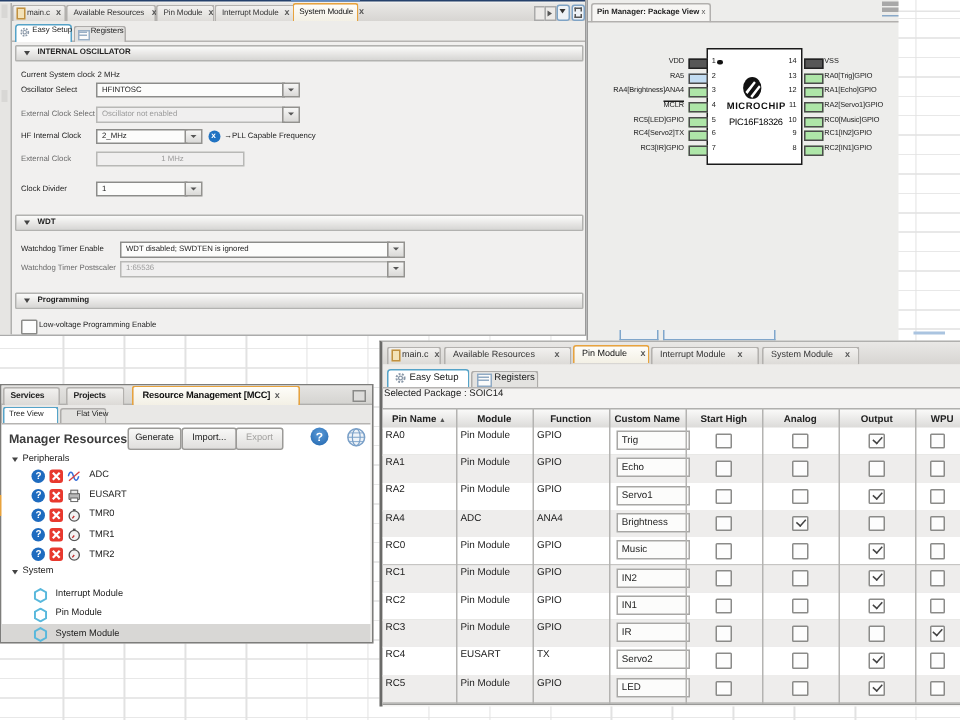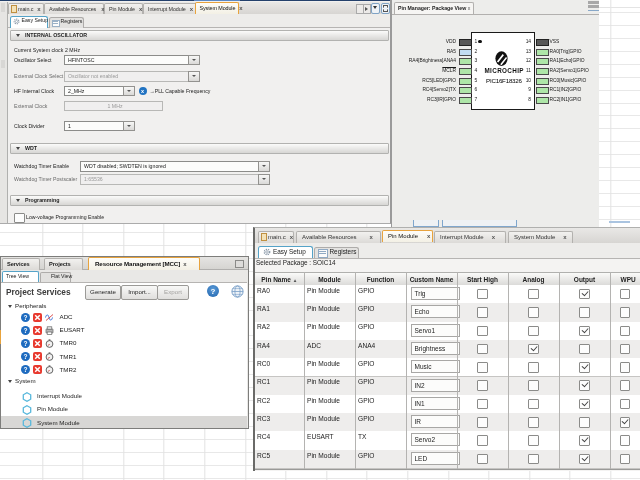--- a/index.html
+++ b/index.html
@@ -172,21 +172,21 @@
  <div class="abs" style="left:0px;top:0px;width:247px;height:11.5px;background:linear-gradient(#e5e4e2,#d5d4d1);border-bottom:1px solid #b0afad;"></div>
  <div class="etab" style="left:1px;top:0.5px;width:36px;height:11px;"><span style="margin-left:4px;font-size:5.7px;font-weight:bold;color:#222;">Services</span></div>
  <div class="etab" style="left:43px;top:0.5px;width:37px;height:11px;"><span style="margin-left:4px;font-size:5.7px;font-weight:bold;color:#222;">Projects</span></div>
  <div class="etab sel" style="left:87px;top:0px;width:110px;height:11.5px;"><span style="margin-left:6px;font-size:6.2px;font-weight:bold;">Resource Management [MCC]</span><span class="x" style="margin-left:3px;">x</span></div>
  <div class="abs" style="left:234px;top:3px;width:7px;height:6px;border:1px solid #8a8a88;background:#dddcda;"></div>
  <div class="abs" style="left:1px;top:13.5px;width:35px;height:11.5px;background:#fff;border:1.2px solid #55a3c8;border-bottom:none;border-radius:2px 2px 0 0;"></div>
  <div class="txt" style="left:5px;top:15.5px;font-size:5.2px;">Tree View</div>
  <div class="abs" style="left:38.5px;top:14.5px;width:29px;height:10.5px;background:#e2e1df;border:1px solid #aeacaa;border-bottom:none;border-radius:2px 2px 0 0;"></div>
  <div class="txt" style="left:50px;top:16px;font-size:5.2px;">Flat View</div>
  <div class="abs" style="left:0px;top:25px;width:246px;height:145px;background:#fff;border-top:1px solid #b6b4b2;"></div>
- <div class="txt" style="left:5px;top:29.5px;font-size:8.3px;font-weight:bold;color:#3c3c3c;">Project Services</div>
+ <div class="txt" style="left:5px;top:29.5px;font-size:8.3px;font-weight:bold;color:#3c3c3c;">Manager Resources</div>
  <div class="btn" style="left:84px;top:28px;width:34px;height:12.5px;line-height:12.5px;">Generate</div>
  <div class="btn" style="left:120px;top:28px;width:35px;height:12.5px;line-height:12.5px;">Import...</div>
  <div class="btn" style="left:156px;top:28px;width:30px;height:12.5px;line-height:12.5px;color:#a3a2a0;">Export</div>
  <div class="abs" style="left:206px;top:28px;width:12px;height:12px;border-radius:50%;background:radial-gradient(circle at 50% 35%,#5b9bd8,#1f64ad);"></div>
  <div class="txt" style="left:209.5px;top:30px;font-size:8px;color:#fff;font-weight:bold;">?</div>
  <svg class="abs" style="left:230px;top:27.5px;" width="13" height="13" viewBox="0 0 13 13">
   <circle cx="6.5" cy="6.5" r="5.6" fill="#eef3f8" stroke="#7aa0c8" stroke-width="1"></circle>
   <ellipse cx="6.5" cy="6.5" rx="2.6" ry="5.6" fill="none" stroke="#7aa0c8" stroke-width="0.8"></ellipse>
   <line x1="0.9" y1="6.5" x2="12.1" y2="6.5" stroke="#7aa0c8" stroke-width="0.8"></line>
   <line x1="1.6" y1="3.6" x2="11.4" y2="3.6" stroke="#7aa0c8" stroke-width="0.6"></line>

